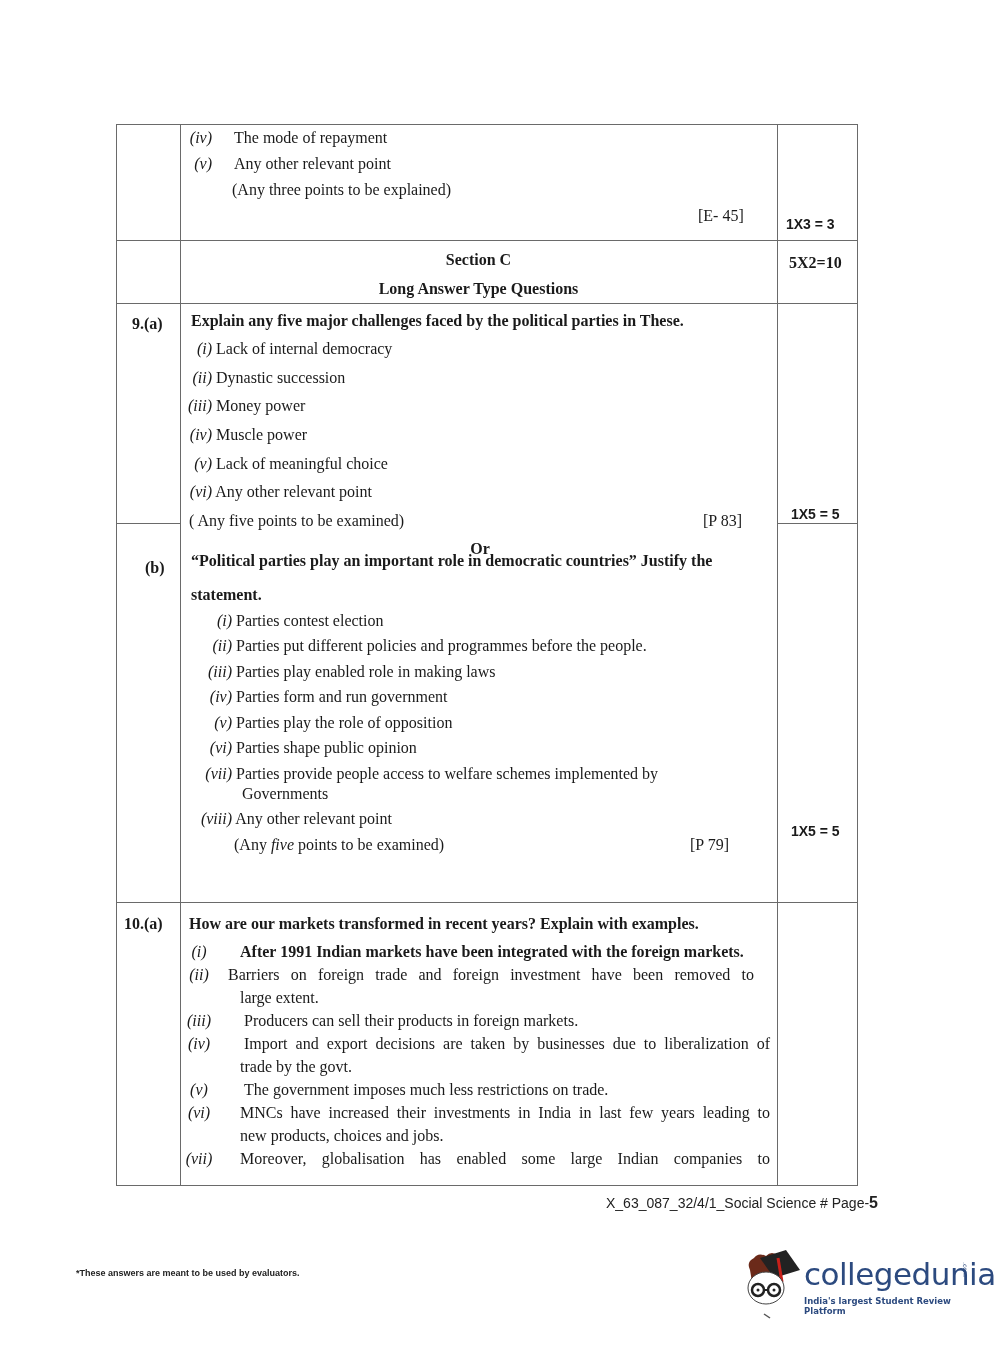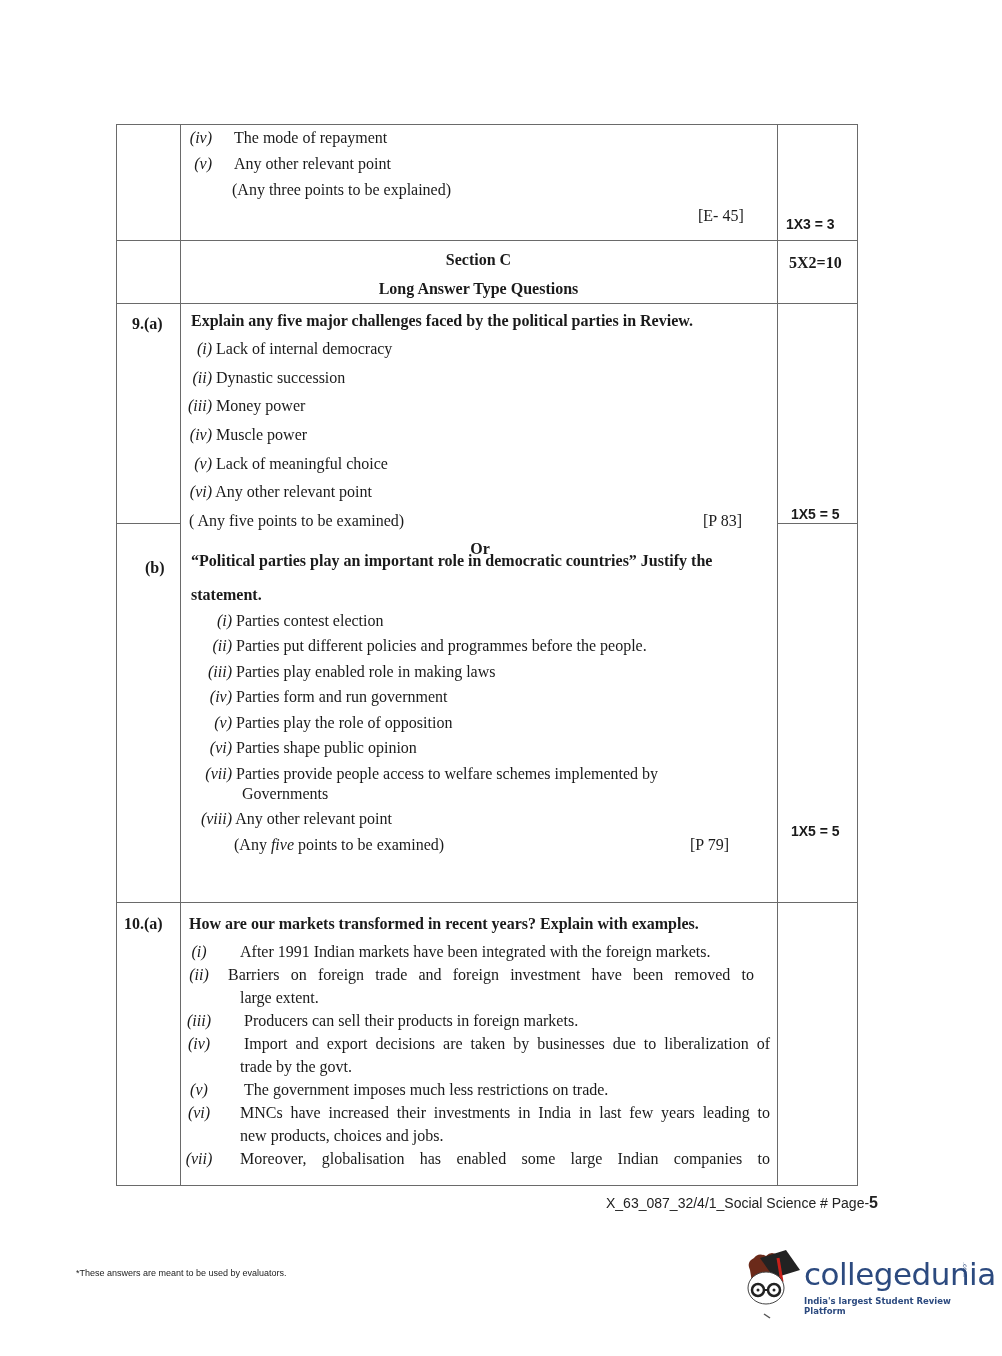--- a/index.html
+++ b/index.html
@@ -11,21 +11,21 @@
   .b { font-weight: bold; }
   .i { font-style: italic; }
   .num { font-style: italic; display: inline-block; text-align: right; }
   .marks { position: absolute; font-family: "Liberation Sans", "DejaVu Sans", sans-serif;
            font-weight: bold; font-size: 14px; }
   .footer-id { position: absolute; right: 124px; top: 1194px;
                font-family: "Liberation Sans", "DejaVu Sans", sans-serif; font-size: 14px; color: #222; }
   .footer-id b { font-size: 16px; }
   .disclaimer { position: absolute; left: 76px; top: 1268px;
                 font-family: "Liberation Sans", "DejaVu Sans", sans-serif; font-size: 9px;
-                font-weight: normal; color: #222; }
+                font-weight: bold; color: #222; }
   .logo { position: absolute; left: 742px; top: 1248px; width: 230px; height: 72px; }
   .logo-word { position: absolute; left: 62px; top: 8px;
                font-family: "DejaVu Sans", sans-serif; font-size: 31px; color: #2c4a7f; letter-spacing: -0.5px; }
   .logo-com { position: absolute; left: 220px; top: 14px; font-family: "DejaVu Sans", sans-serif;
               font-size: 6px; color: #2c4a7f; writing-mode: vertical-rl; }
   .logo-tag { position: absolute; left: 62px; top: 48px;
               font-family: "DejaVu Sans", sans-serif; font-size: 8.5px; font-weight: bold; color: #2c4a7f; }
 </style>
 </head>
 <body>
@@ -59,21 +59,21 @@
 </div>
 
 <div>
   <div class="t b" style="left:180px; width:597px; text-align:center; top:251px;">Section C</div>
   <div class="t b" style="left:180px; width:597px; text-align:center; top:280px;">Long Answer Type Questions</div>
   <div class="t b" style="left:789px; top:254px;">5X2=10</div>
 </div>
 
 <div>
   <div class="t b" style="left:132px; top:315px;">9.(a)</div>
-  <div class="t b" style="left:191px; top:312px;">Explain any five major challenges faced by the political parties in Review.</div>
+  <div class="t b" style="left:191px; top:312px;">Explain any five major challenges faced by the political parties in These.</div>
   <div class="t" style="left:184px; top:340px;"><span class="num" style="width:28px;">(i)</span> <span>Lack of internal democracy</span></div>
   <div class="t" style="left:184px; top:369px;"><span class="num" style="width:28px;">(ii)</span> <span>Dynastic succession</span></div>
   <div class="t" style="left:184px; top:397px;"><span class="num" style="width:28px;">(iii)</span> <span>Money power</span></div>
   <div class="t" style="left:184px; top:426px;"><span class="num" style="width:28px;">(iv)</span> <span>Muscle power</span></div>
   <div class="t" style="left:184px; top:455px;"><span class="num" style="width:28px;">(v)</span> <span>Lack of meaningful choice</span></div>
   <div class="t" style="left:184px; top:483px;"><span class="num" style="width:28px;">(vi)</span> <span>Any other relevant point</span></div>
   <div class="t" style="left:189px; top:512px;">( Any five points to be examined)</div>
   <div class="t" style="left:703px; top:512px;">[P 83]</div>
   <div class="marks" style="left:791px; top:506px;">1X5 = 5</div>
 </div>
@@ -97,21 +97,21 @@
   <div class="t" style="left:234px; top:836px;"><span>(Any </span><span class="i">five</span><span> points to be examined)</span></div>
   <div class="t" style="left:690px; top:836px;">[P 79]</div>
   <div class="marks" style="left:791px; top:823px;">1X5 = 5</div>
 </div>
 
 <div>
   <div class="t b" style="left:124px; top:915px;">10.(a)</div>
   <div class="t b" style="left:189px; top:915px;">How are our markets transformed in recent years? Explain with examples.</div>
 
   <div class="t" style="left:184px; top:943px;"><span class="num" style="width:30px; text-align:center;">(i)</span></div>
-  <div class="t" style="left:240px; top:943px;">After 1991 Indian markets have been integrated with the foreign markets.</div>
+  <div class="t" style="left:240px; top:943px;font-weight:bold;">After 1991 Indian markets have been integrated with the foreign markets.</div>
 
   <div class="t" style="left:184px; top:966px;"><span class="num" style="width:30px; text-align:center;">(ii)</span></div>
   <div class="t" style="left:228px; top:966px; width:526px; text-align:justify; text-align-last:justify; white-space:normal;">Barriers on foreign trade and foreign investment have been removed to</div>
   <div class="t" style="left:240px; top:989px;">large extent.</div>
 
   <div class="t" style="left:184px; top:1012px;"><span class="num" style="width:30px; text-align:center;">(iii)</span></div>
   <div class="t" style="left:244px; top:1012px;">Producers can sell their products in foreign markets.</div>
 
   <div class="t" style="left:184px; top:1035px;"><span class="num" style="width:30px; text-align:center;">(iv)</span></div>
   <div class="t" style="left:244px; top:1035px; width:526px; text-align:justify; text-align-last:justify; white-space:normal;">Import and export decisions are taken by businesses due to liberalization of</div>

